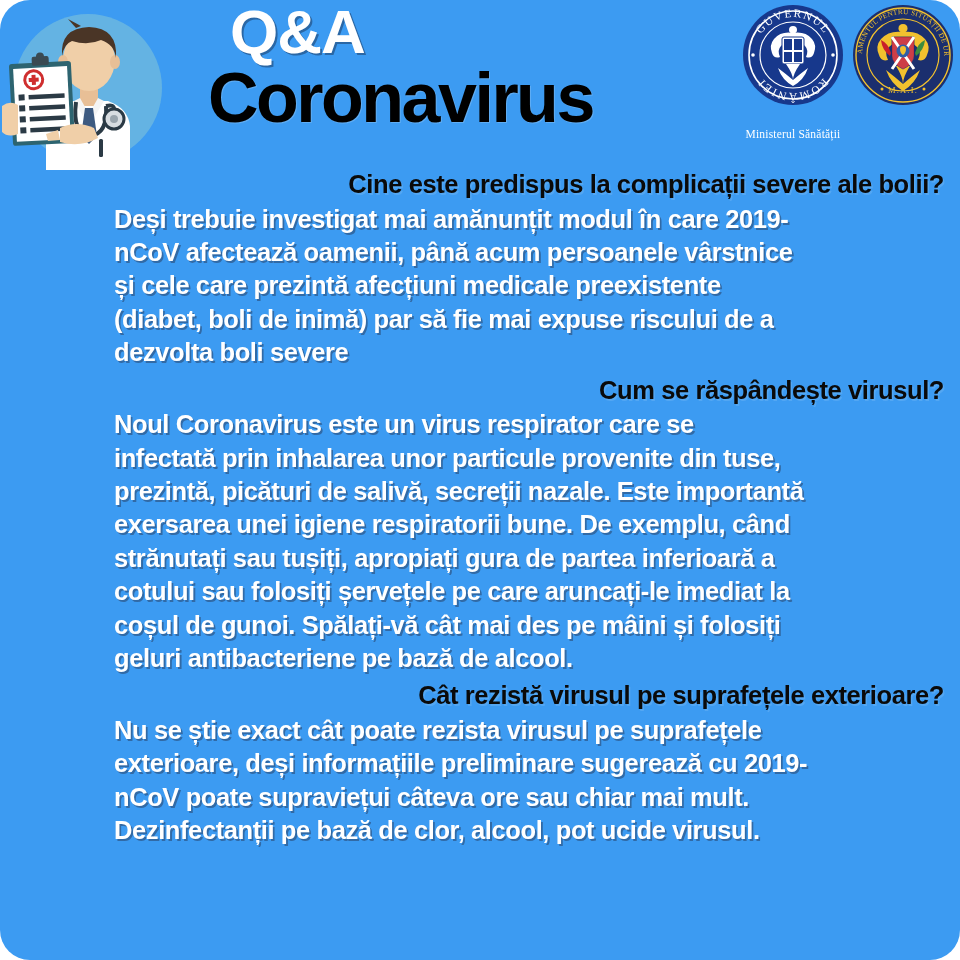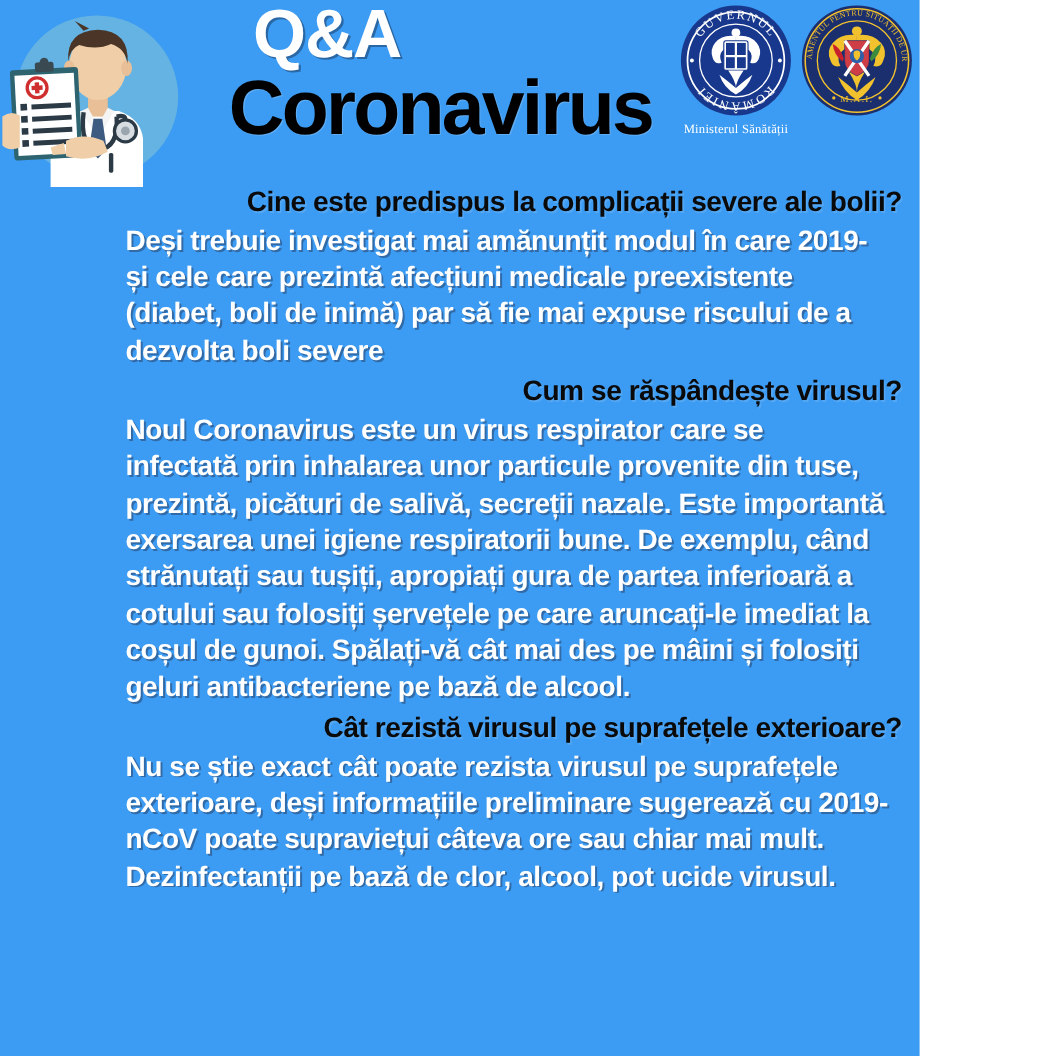--- a/index.html
+++ b/index.html
@@ -2,25 +2,26 @@
 <html><head>
 <meta charset="utf-8">
 <style>
   html, body {
     margin: 0;
     padding: 0;
     background: #ffffff;
   }
   #poster {
     position: relative;
-    width: 836px;
+    width: 960px;
     height: 960px;
     background: #3c9bf2;
     overflow: hidden;
     font-family: "Liberation Sans", sans-serif;
+    border-radius: 30px;
   }
 
   
   .header {
     position: relative;
     height: 168px;
   }
 
   
   .doctor-art {
@@ -65,21 +66,21 @@
     top: 4px;
     display: flex;
     align-items: flex-start;
     gap: 8px;
   }
   .logo-wrap { text-align: center; }
   .ministry-caption {
     color: #ffffff;
     font-family: "Liberation Serif", serif;
     font-size: 11.5px;
-    margin-top: 1px;
+    margin-top: 18px;
     letter-spacing: 0.2px;
     white-space: nowrap;
   }
 
   
   .content {
     position: absolute;
     top: 168px;
     left: 0;
     right: 0;
@@ -253,20 +254,21 @@
 
     </div>
   </div>
 
   <div class="content">
 
     <div class="qa-item">
       <div class="question q-indent-1">Cine este predispus la complicații severe ale bolii?</div>
       <div class="answer">
         <span class="ln">Deși trebuie investigat mai amănunțit  modul în care 2019-</span>
+        <span class="ln">nCoV afectează oamenii, până acum persoanele vârstnice</span>
         <span class="ln">și cele care prezintă afecțiuni medicale preexistente</span>
         <span class="ln">(diabet, boli de inimă) par să fie mai expuse riscului de a</span>
         <span class="ln">dezvolta boli severe</span>
       </div>
     </div>
 
     <div class="qa-item">
       <div class="question q-indent-2">Cum se răspândește virusul?</div>
       <div class="answer">
         <span class="ln">Noul Coronavirus este un virus respirator care se</span>

